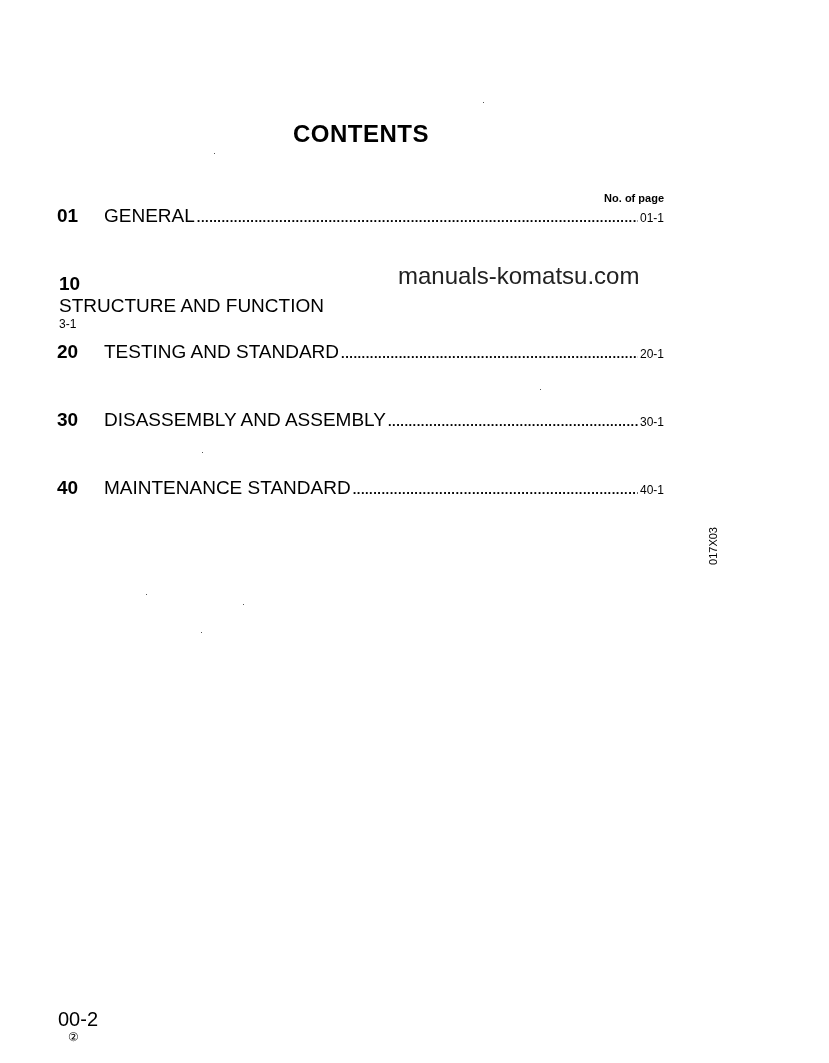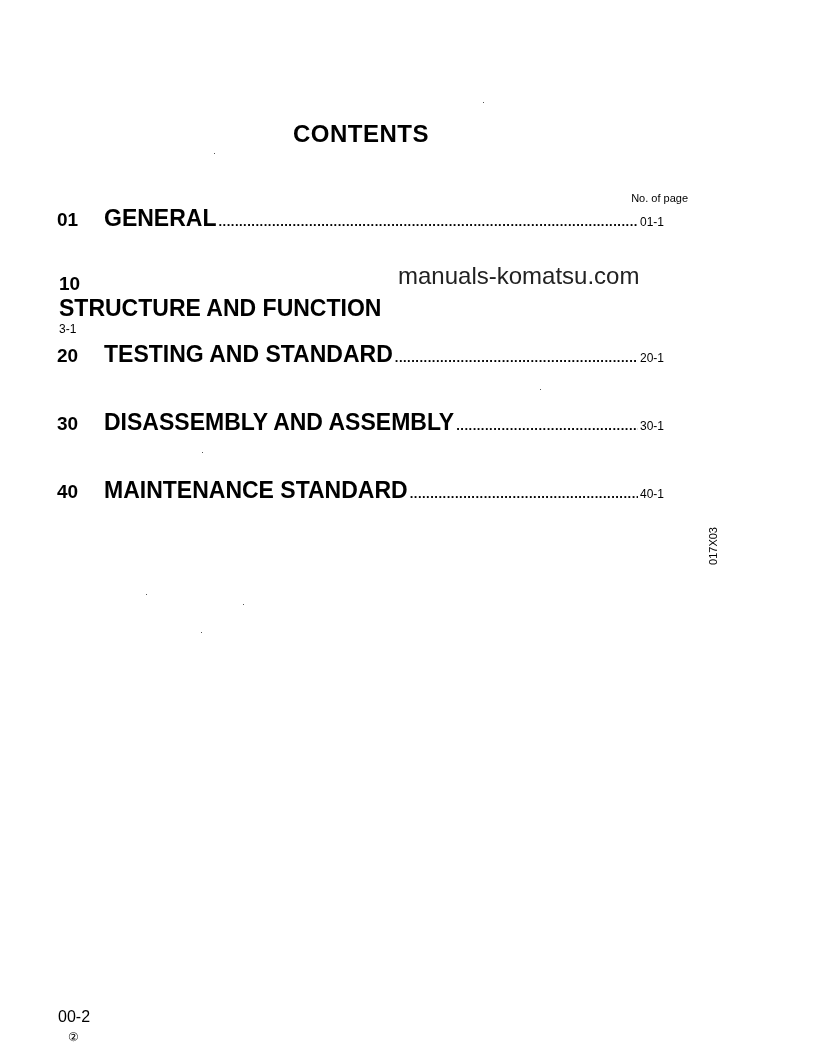--- a/index.html
+++ b/index.html
@@ -1,26 +1,26 @@
 <!DOCTYPE html>
 <html><head>
 <meta charset="utf-8">
 <style>
   html, body { margin: 0; padding: 0; background: #ffffff; }
   body { width: 829px; height: 1063px; position: relative; overflow: hidden; font-family: "Liberation Sans", sans-serif; color: #000; }
   .title { position: absolute; left: 0; width: 722px; top: 120px; text-align: center; font-weight: bold; font-size: 24px; letter-spacing: 0.5px; }
-  .nop { position: absolute; left: 584px; width: 104px; top: 192px; text-align: right; font-size: 11px; }
+  .nop { position: absolute; left: 560px; width: 104px; top: 192px; text-align: right; font-size: 11px; font-weight: bold; }
   .row { position: absolute; left: 57px; width: 607px; height: 26px; display: flex; align-items: baseline; }
   .num { width: 47px; font-weight: bold; font-size: 19px; }
-  .lbl { font-weight: bold; font-size: 23px; white-space: nowrap; }
+  .lbl { font-weight: normal; font-size: 19px; white-space: nowrap; }
   .dots { flex: 1; overflow: hidden; white-space: nowrap; font-size: 13px; font-weight: bold; margin: 0 2px; letter-spacing: 0.5px; }
   .pg { font-size: 12px; white-space: nowrap; }
   .wm { position: absolute; left: 398px; top: 262px; font-size: 24px; color: #222; background: transparent; }
   .code { position: absolute; left: 694px; top: 540px; font-size: 11px; transform: rotate(-90deg); transform-origin: center; white-space: nowrap; }
-  .foot { position: absolute; left: 58px; top: 1008px; font-size: 16px; }
+  .foot { position: absolute; left: 58px; top: 1008px; font-size: 20px; }
   .rev { position: absolute; left: 68px; top: 1030px; font-size: 12px; }
   .speck { position: absolute; width: 1px; height: 1px; background: #555; }
 </style>
 </head>
 <body>
 
 <div class="title">CONTENTS</div>
 <div class="nop">No. of page</div>
 
 <div class="row" style="top:205px;">

